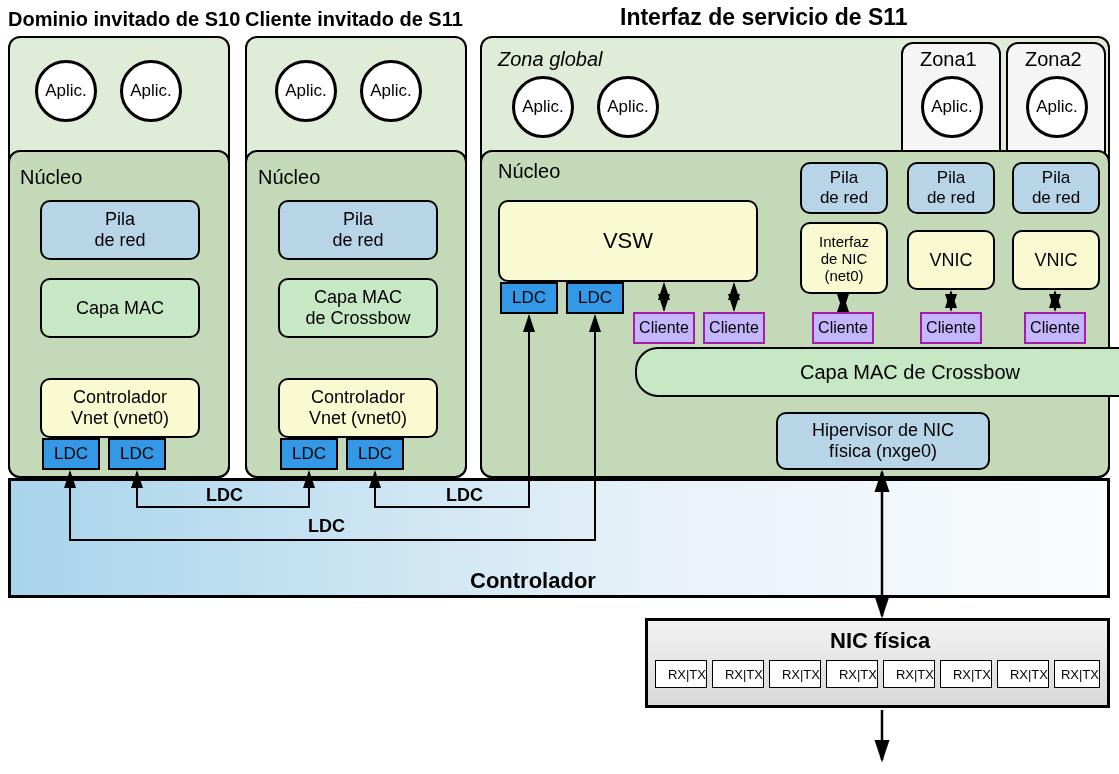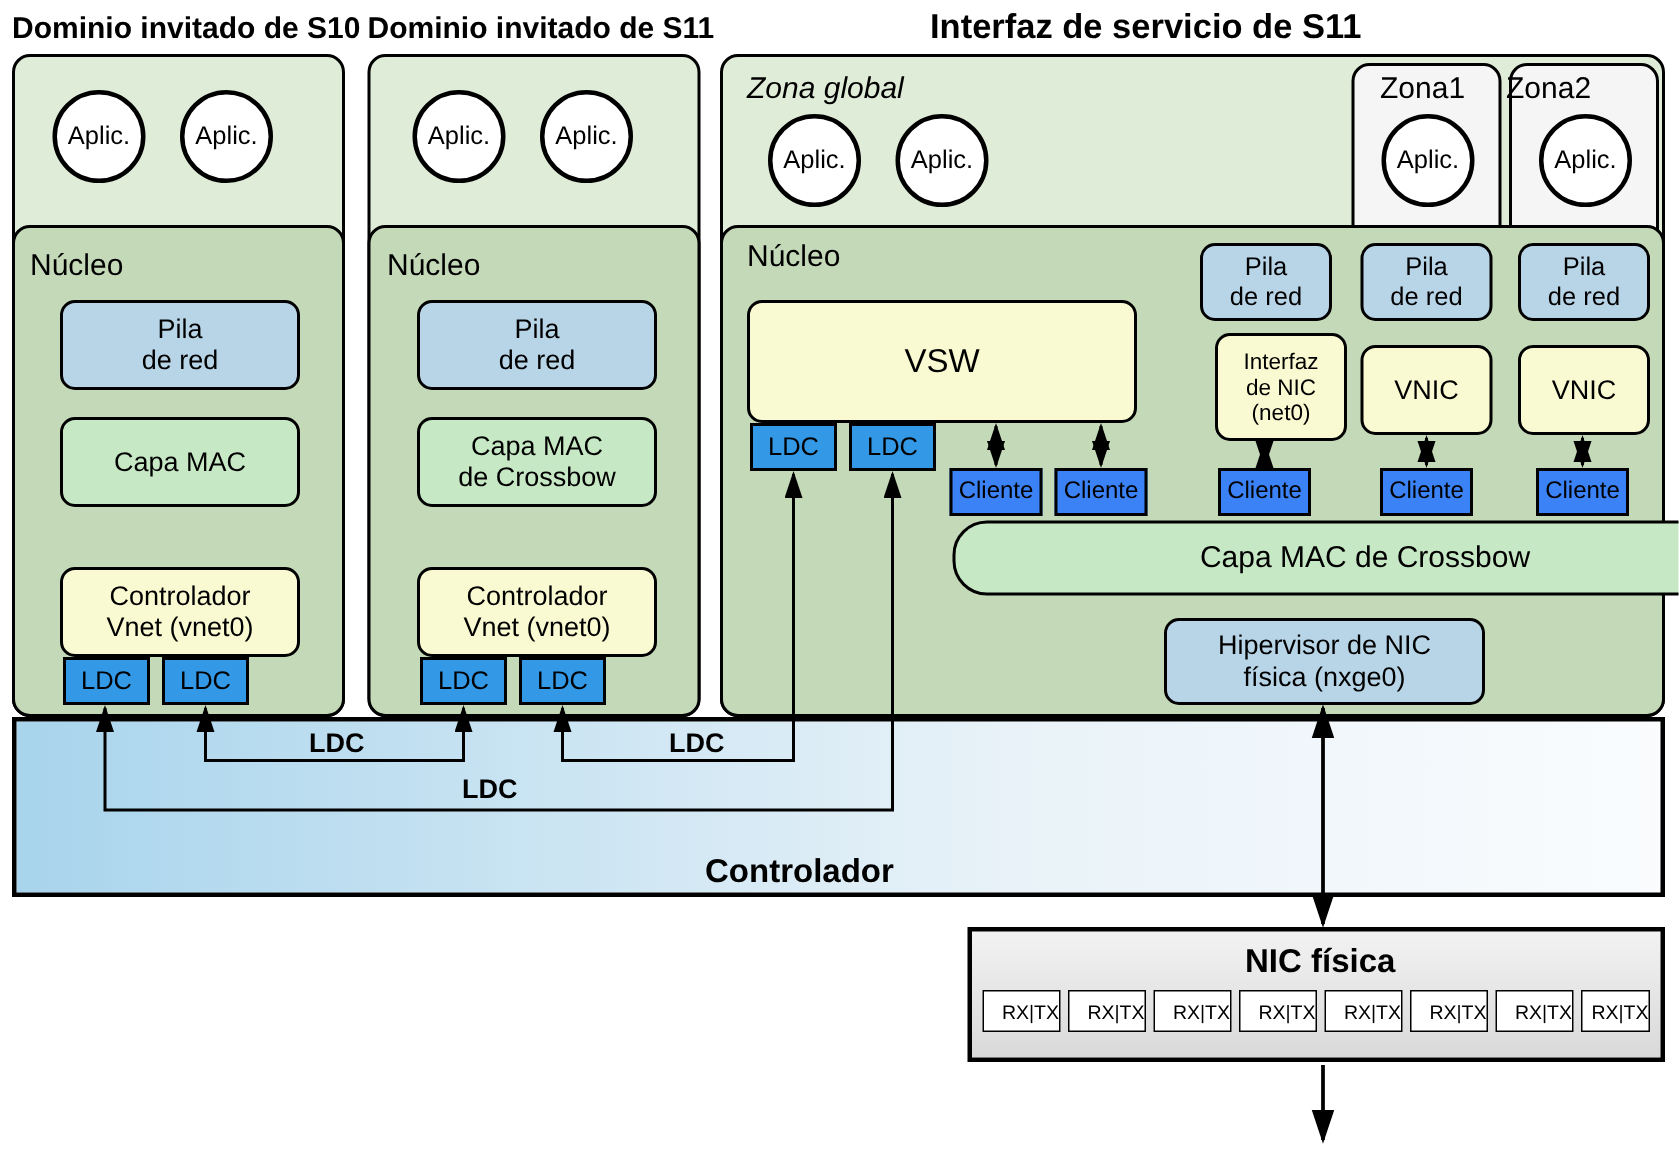--- a/index.html
+++ b/index.html
@@ -7,33 +7,33 @@
   .label { position: absolute; font-size: 20px; color: #000; font-weight: bold; }
   .box { position: absolute; border: 2px solid #000; border-radius: 12px; }
   .domain { background: #dfecd7; }
   .kernel-box { background: #c4d9b7; border: 2px solid #000; border-radius: 12px; position: absolute; }
   .netstack { background: #b8d5e8; }
   .mac { background: #c7e8c4; }
   .vnet { background: #fafad2; }
   .ldc { background: #3399e6; border: 2px solid #000; position: absolute; font-size: 17px; text-align: center; display: flex; align-items: center; justify-content: center; color: #000; }
   .app-circle { position: absolute; border: 3px solid #000; border-radius: 50%; background: #fff; width: 62px; height: 62px; display: flex; align-items: center; justify-content: center; font-size: 17px; }
   .sub-box { position: absolute; border: 2px solid #000; border-radius: 10px; text-align: center; display: flex; flex-direction: column; align-items: center; justify-content: center; font-size: 18px; }
-  .cliente { background: #3b82f6; border: 2px solid #000000; position: absolute; font-size: 16px; display: flex; align-items: center; justify-content: center; }
+  .cliente { background: #c4b5fd; border: 2px solid #a21caf; position: absolute; font-size: 16px; display: flex; align-items: center; justify-content: center; }
   .zone-box { position: absolute; border: 2px solid #000; border-radius: 12px; background: #f5f5f5; }
   .hypervisor { position: absolute; border: 3px solid #000; background: linear-gradient(to right, #a8d4ec 0%, #e8f2f8 60%, #fafcfe 100%); }
   .nic-box { position: absolute; border: 3px solid #000; background: linear-gradient(to bottom, #f2f2f2, #d9d9d9); }
   .rxtx { position: absolute; border: 1.5px solid #000; font-size: 13px; display: flex; align-items: center; justify-content: flex-end; background: #fff; }
   .section-label { position: absolute; font-size: 20px; }
   svg.overlay { position: absolute; top: 0; left: 0; pointer-events: none; }
 </style>
 </head>
 <body>
 
 <div class="label" style="left:8px; top:8px;">Dominio invitado de S10</div>
-<div class="label" style="left:245px; top:8px;">Dominio invitado de S11</div>
+<div class="label" style="left:245px; top:8px;">Cliente invitado de S11</div>
 <div class="label" style="left:620px; top:4px; font-size:23px;">Interfaz de servicio de S11</div>
 
 <div class="box domain" style="left:8px; top:36px; width:222px; height:442px;"></div>
 <div class="app-circle" style="left:35px; top:60px;">
     <span>Aplic.</span>
   </div>
 <div class="app-circle" style="left:120px; top:60px;">
     <span>Aplic.</span>
   </div>
 <div class="kernel-box" style="left:8px; top:150px; width:222px; height:328px;"></div>
@@ -94,21 +94,21 @@
     <span>Aplic.</span>
   </div>
 
 <div class="zone-box" style="left:901px; top:42px; width:100px; height:300px;"></div>
 <div class="section-label" style="left:920px; top:48px;">Zona1</div>
 <div class="app-circle" style="left:921px; top:76px;">
     <span>Aplic.</span>
   </div>
 
 <div class="zone-box" style="left:1006px; top:42px; width:100px; height:300px;"></div>
-<div class="section-label" style="left:1004px; top:48px;">Zona2</div>
+<div class="section-label" style="left:1025px; top:48px;">Zona2</div>
 <div class="app-circle" style="left:1026px; top:76px;">
     <span>Aplic.</span>
   </div>
 
 <div class="kernel-box" style="left:480px; top:150px; width:630px; height:328px;"></div>
 <div class="section-label" style="left:498px; top:160px;">Núcleo</div>
 
 <div class="sub-box netstack" style="left:800px; top:162px; width:88px; height:52px; font-size:17px;">
   <span>Pila</span>
   <span>de red</span>
@@ -125,21 +125,21 @@
 <div class="sub-box vnet" style="left:498px; top:200px; width:260px; height:82px; font-size:22px;">
   <span>VSW</span>
 </div>
 <div class="ldc" style="left:500px; top:282px; width:58px; height:32px;">
     <span>LDC</span>
   </div>
 <div class="ldc" style="left:566px; top:282px; width:58px; height:32px;">
     <span>LDC</span>
   </div>
 
-<div class="sub-box vnet" style="left:800px; top:222px; width:88px; height:72px; font-size:15px;margin-left:10px;">
+<div class="sub-box vnet" style="left:800px; top:222px; width:88px; height:72px; font-size:15px;">
   <span>Interfaz</span>
   <span>de NIC</span>
   <span>(net0)</span>
 </div>
 
 <div class="sub-box vnet" style="left:907px; top:230px; width:88px; height:60px; font-size:18px;">
   <span>VNIC</span>
 </div>
 <div class="sub-box vnet" style="left:1012px; top:230px; width:88px; height:60px; font-size:18px;">
   <span>VNIC</span>

